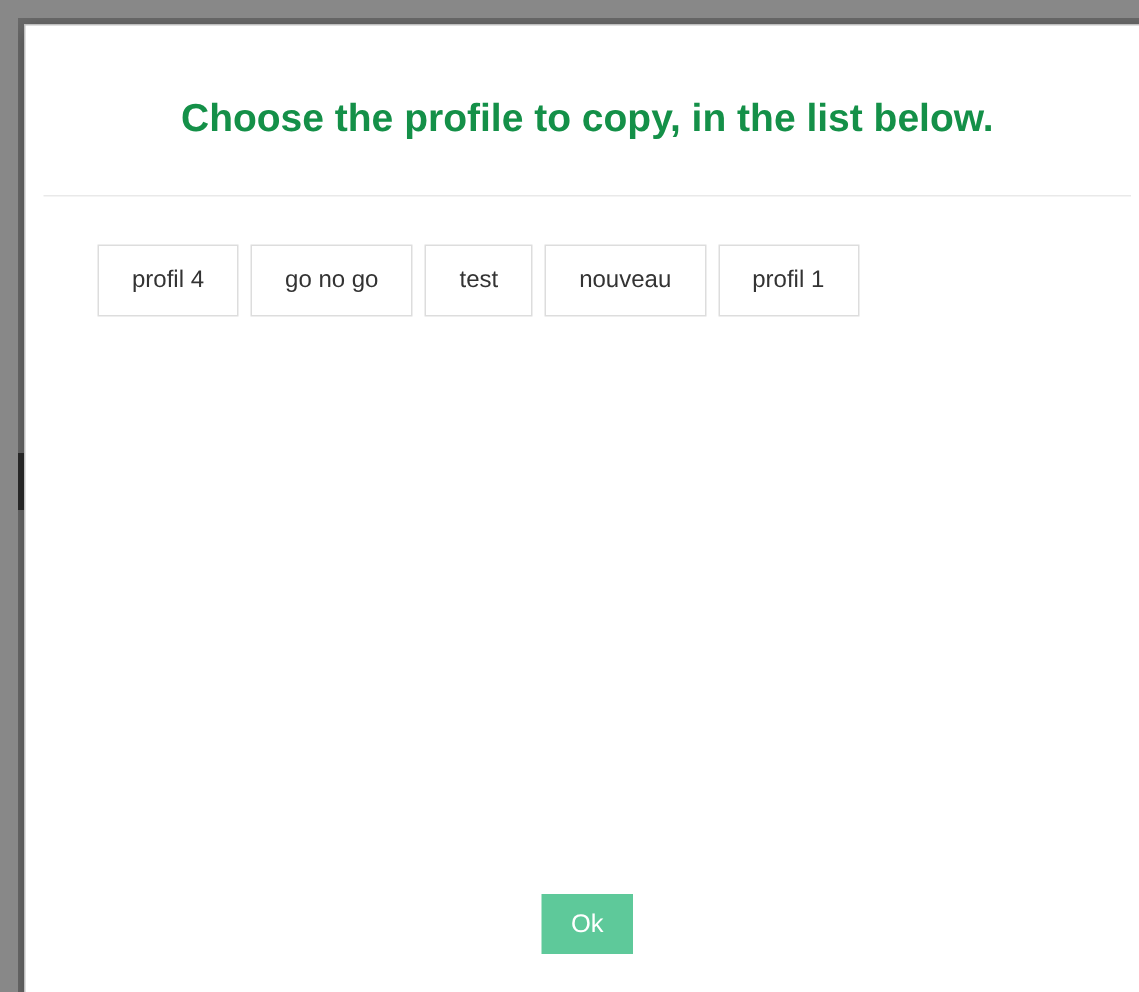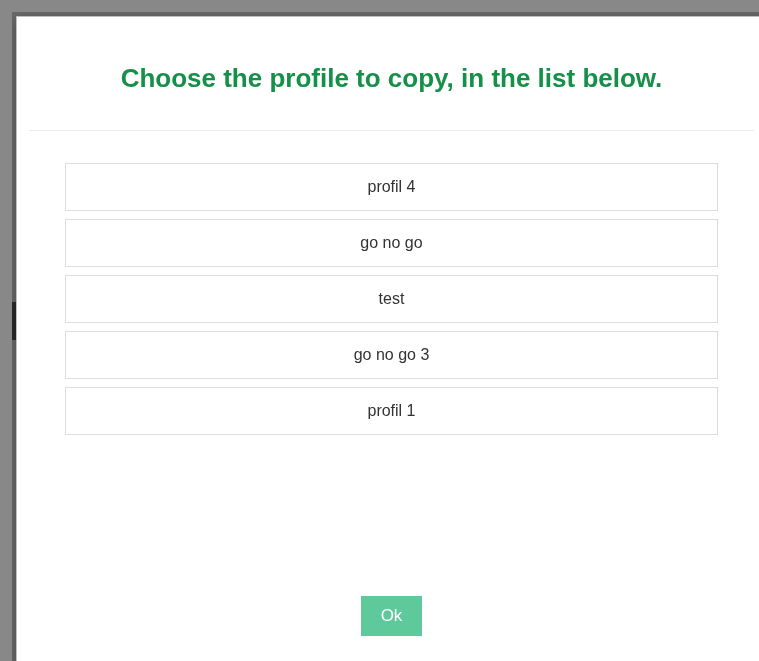--- a/index.html
+++ b/index.html
@@ -43,21 +43,20 @@
       font-weight: 700;
       line-height: 1.2;
     }
     .dialog-body {
       flex: 1;
       padding: 20px 24px 10px;
       overflow-y: auto;
     }
     .profile-list {
       display: flex;
-      flex-direction: column;
       gap: 8px;
     }
     .profile-item {
       border: 1px solid #dddddd;
       background: #ffffff;
       padding: 14px 10px;
       text-align: center;
       font-size: 16px;
       color: #333333;
       cursor: pointer;
@@ -118,21 +117,21 @@
       <div class="profile-item">
         <span>profil 4</span>
       </div>
       <div class="profile-item">
         <span>go no go</span>
       </div>
       <div class="profile-item">
         <span>test</span>
       </div>
       <div class="profile-item">
-        <span>go no go 3</span>
+        <span>nouveau</span>
       </div>
       <div class="profile-item">
         <span>profil 1</span>
       </div>
     </div>
   </div>
   <div class="dialog-footer">
     <button class="btn btn-ok">Ok</button>
   </div>
 </div>

